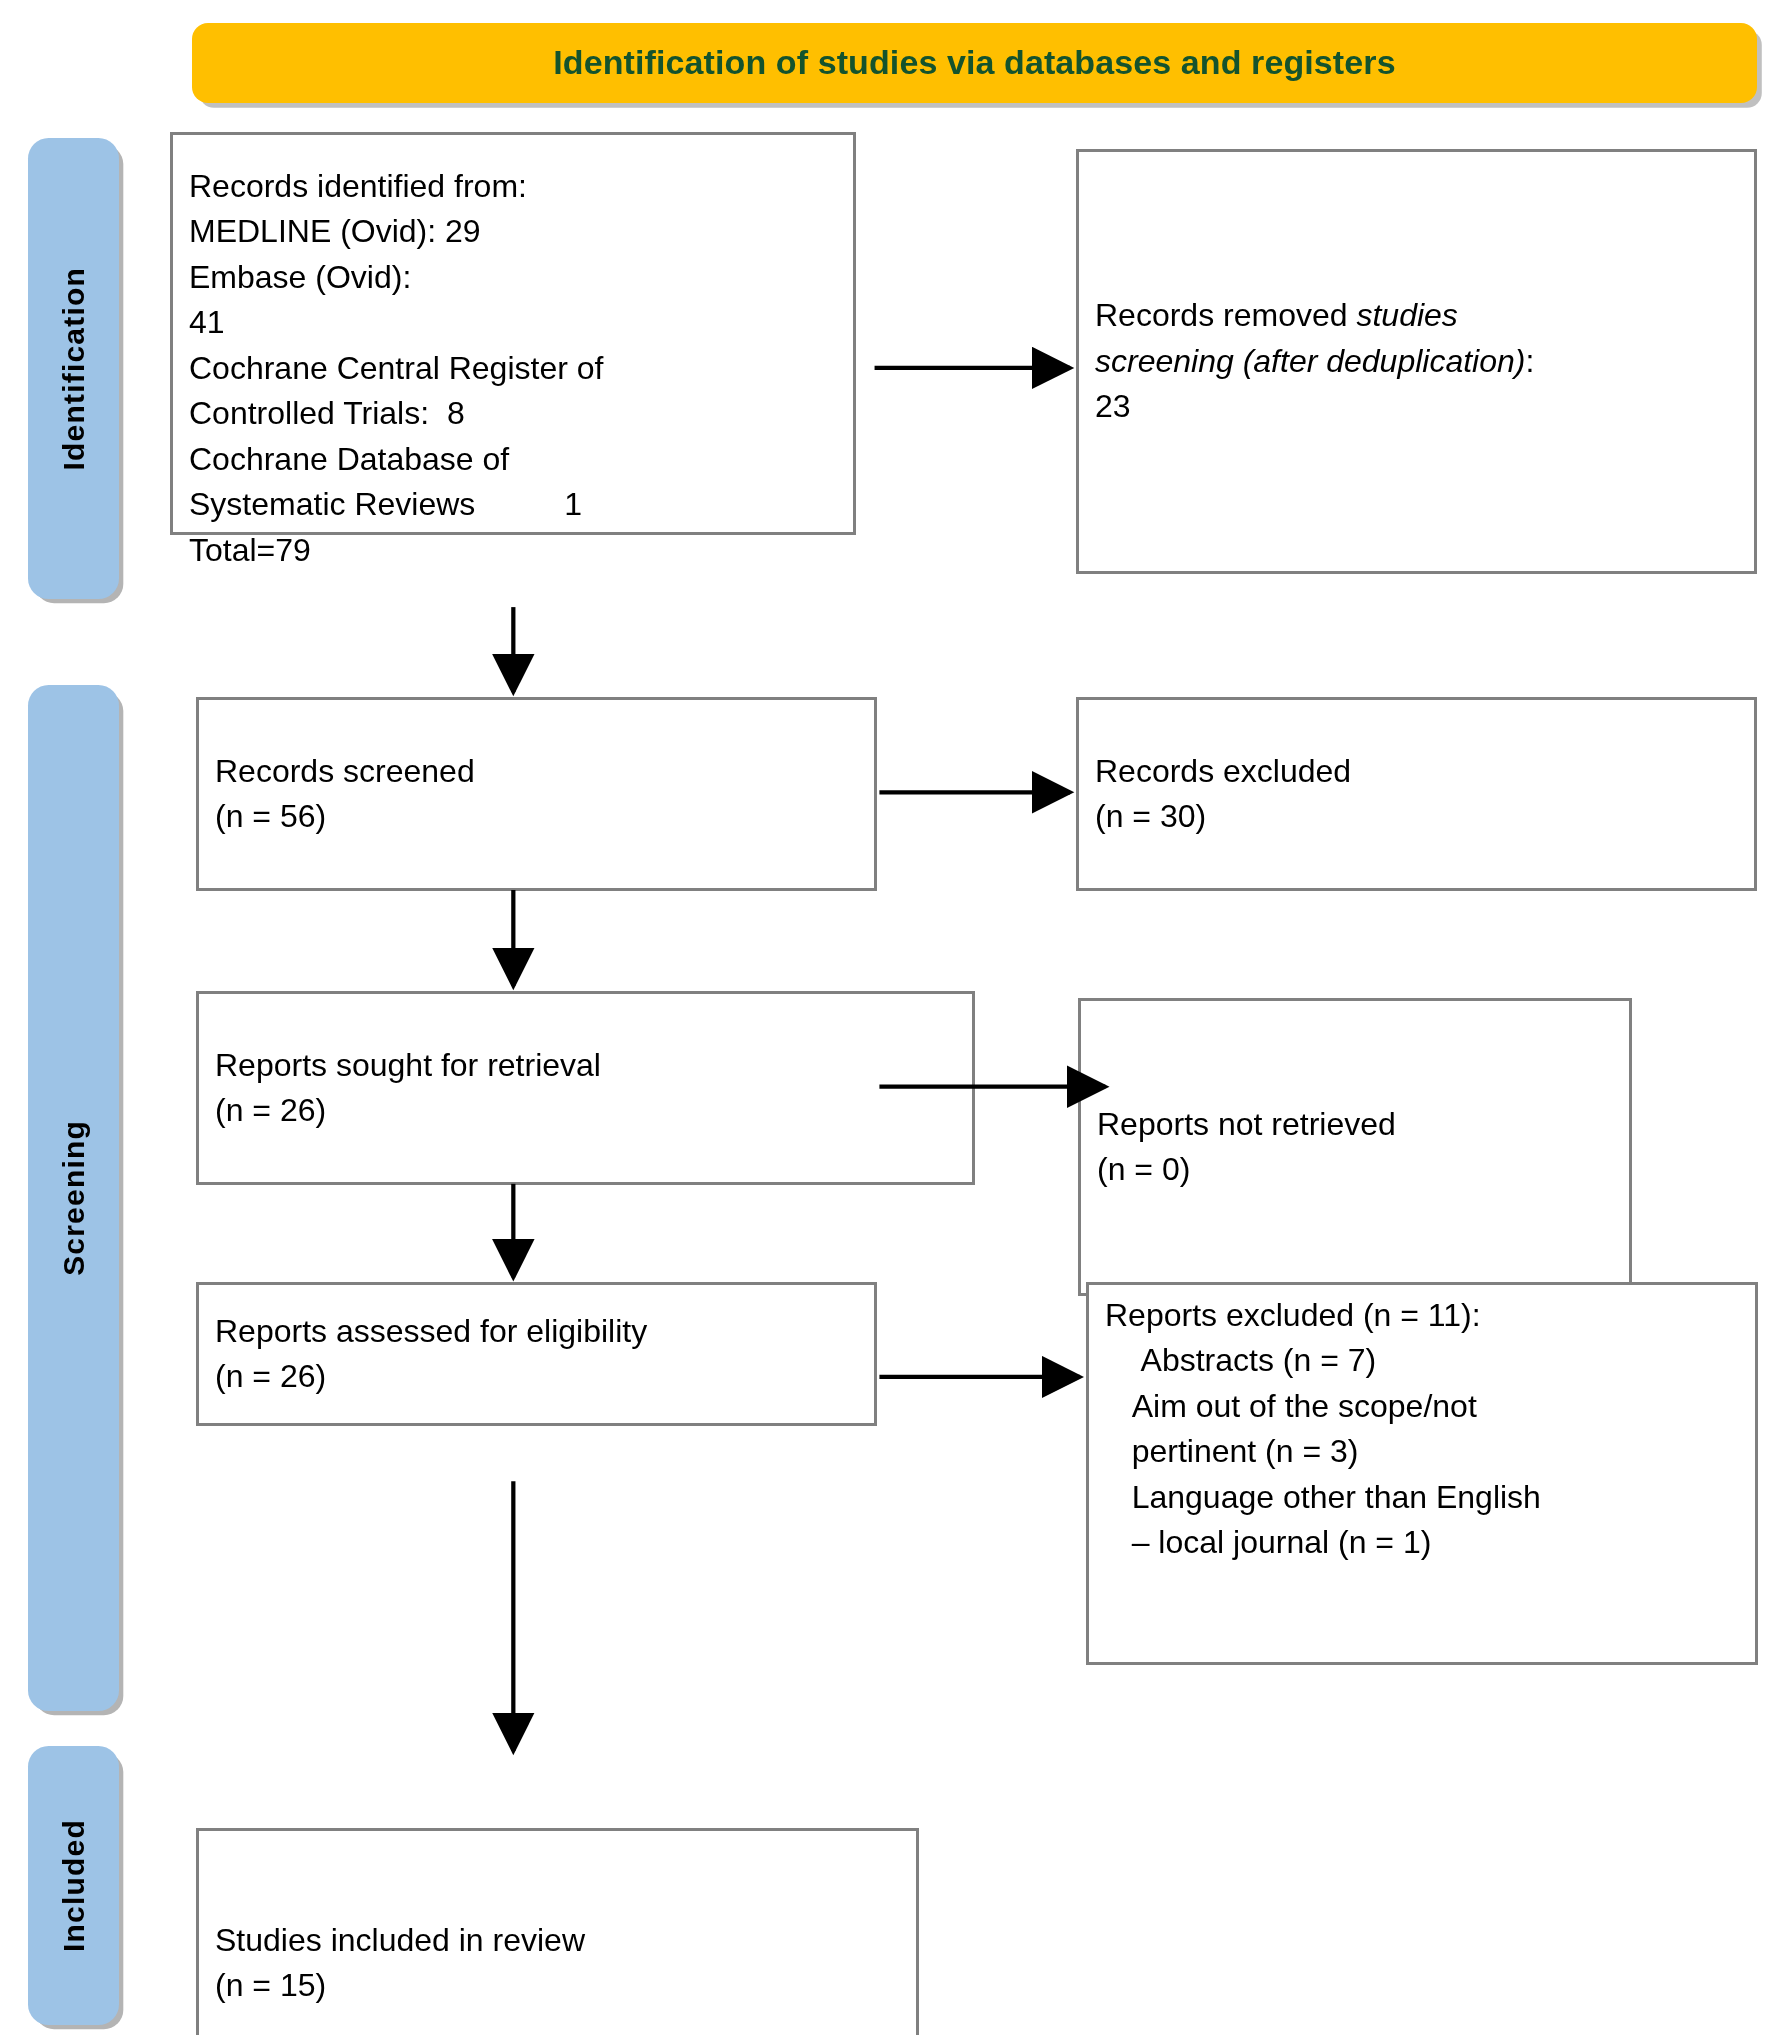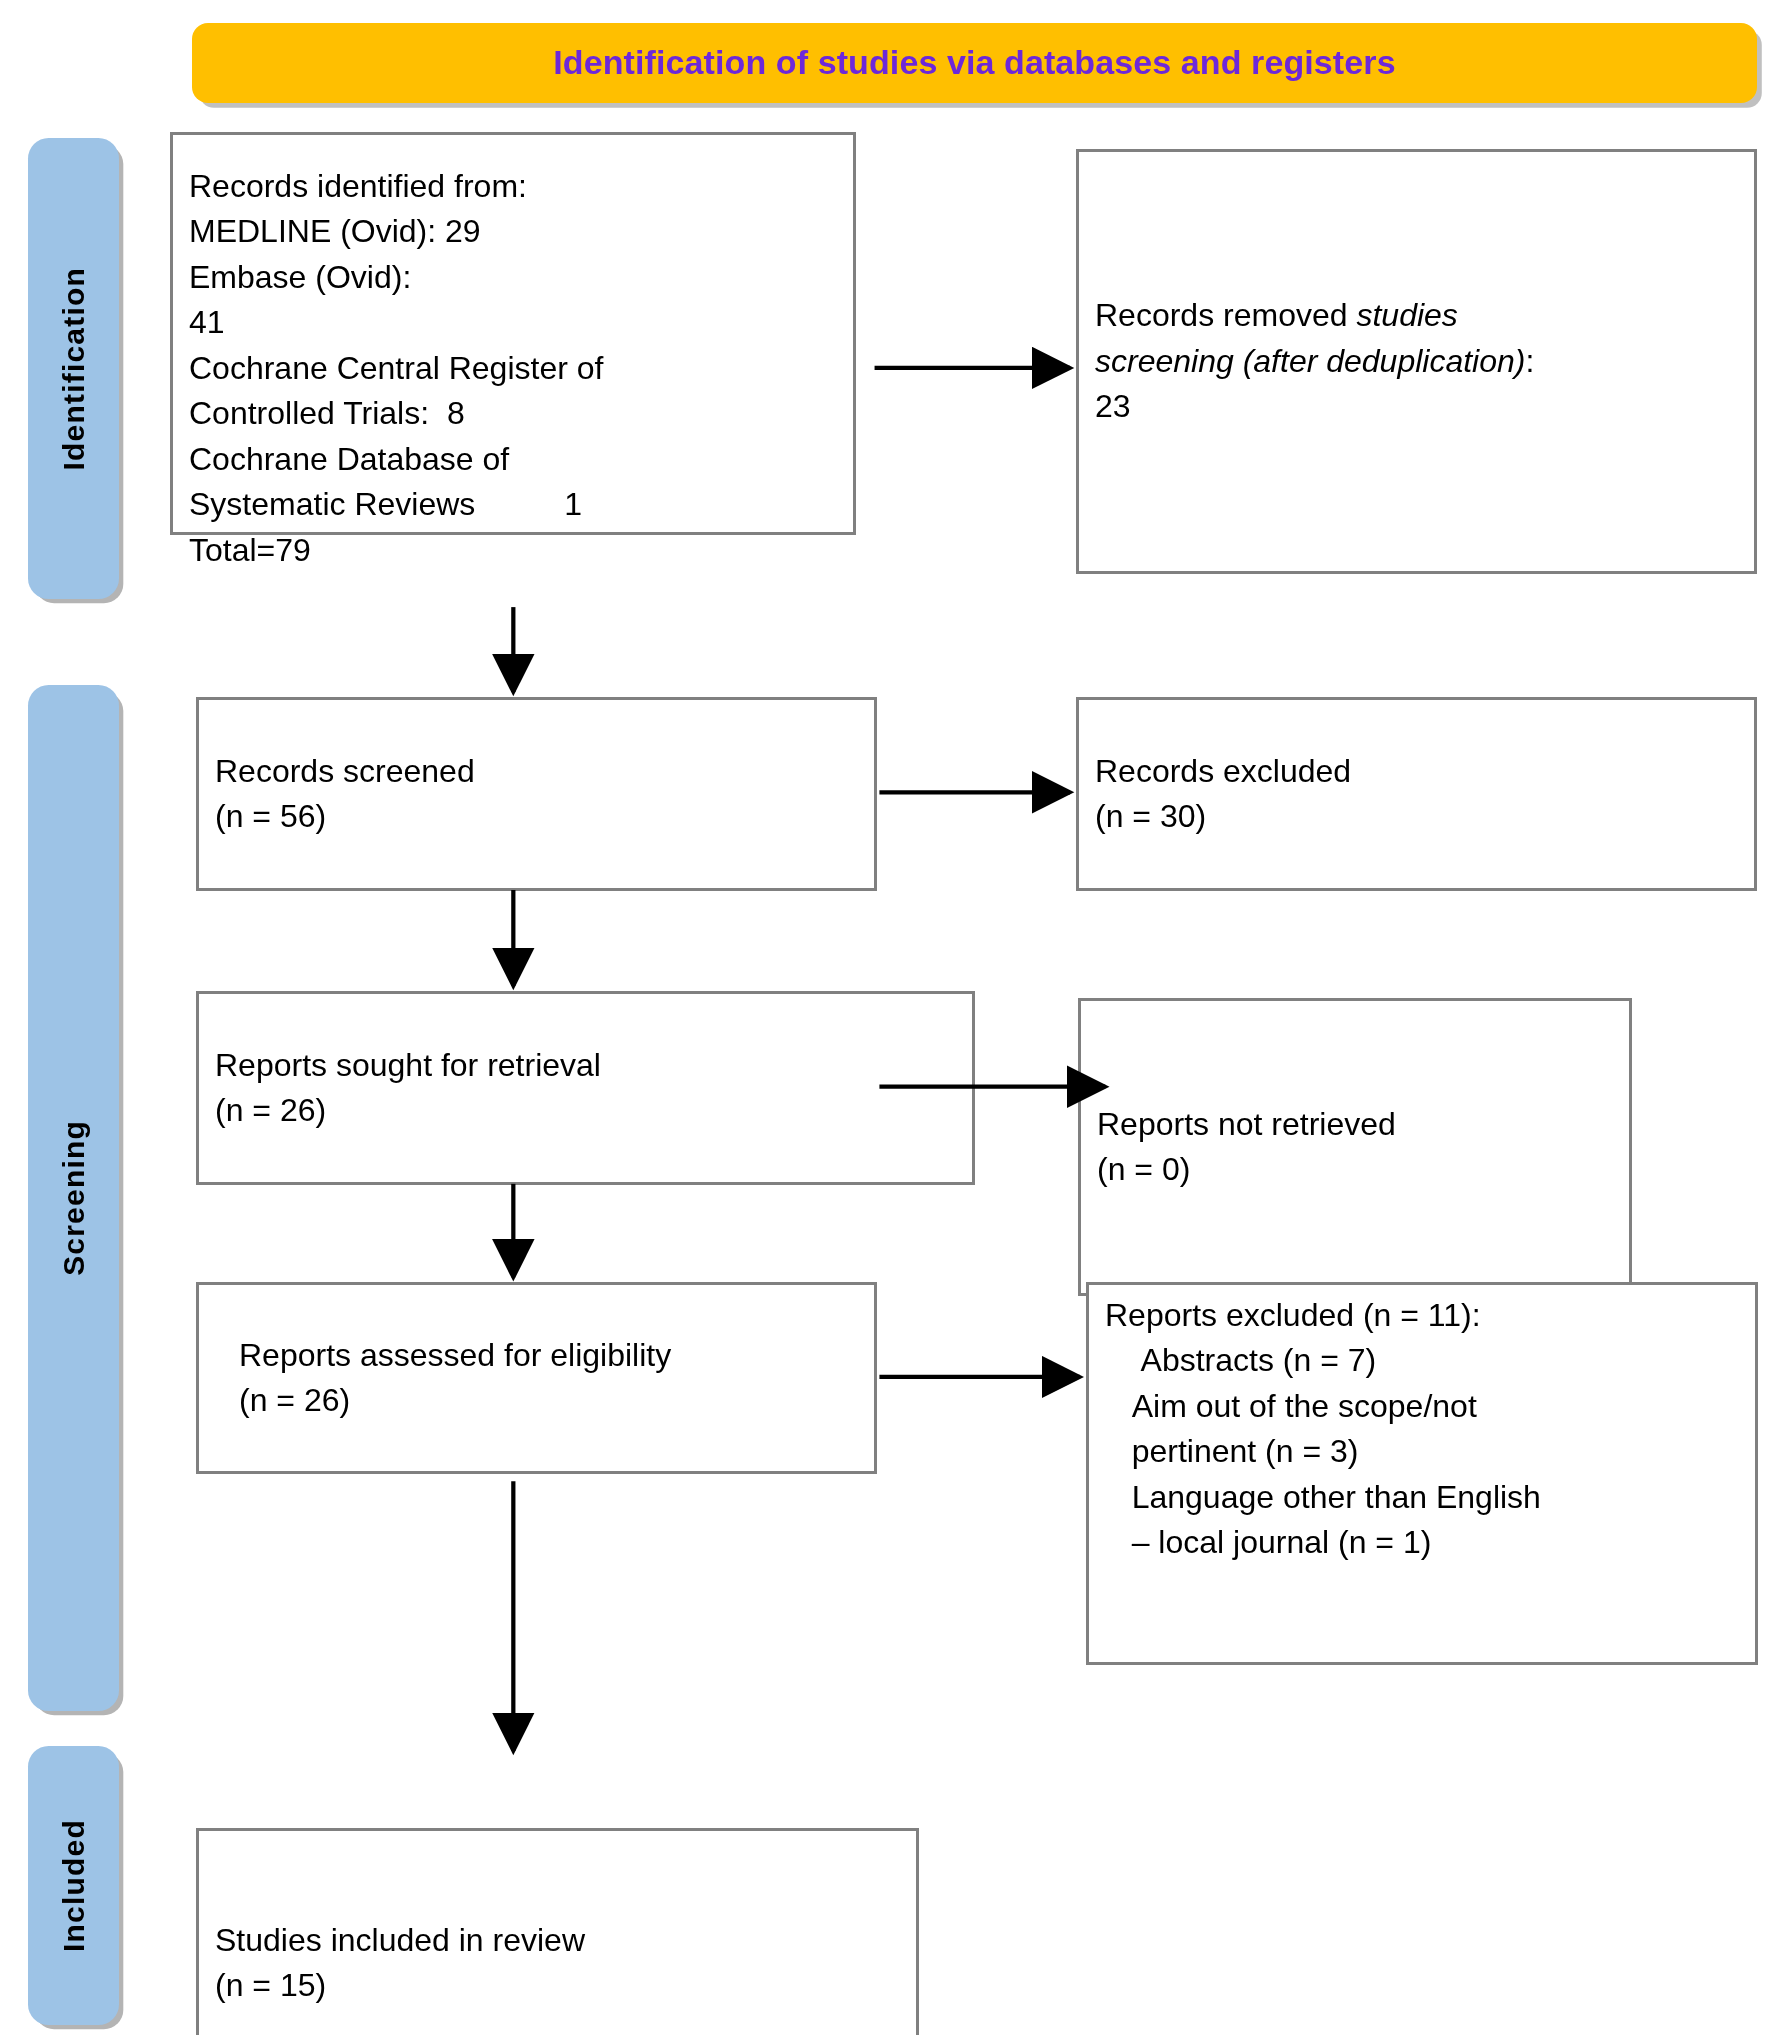--- a/index.html
+++ b/index.html
@@ -26,21 +26,21 @@
     background: #FFBF00;
     border-radius: 16px;
     box-shadow: 6px 6px 0 -1.2px rgba(140,140,140,0.55);
     display: flex;
     align-items: center;
     justify-content: center;
   }
   .banner-text {
     font-size: 34px;
     font-weight: bold;
-    color: #6d28d9;
+    color: #14532d;
     letter-spacing: 0.1px;
     text-align: center;
     line-height: 1.15;
   }
 
   
   .stage {
     position: absolute;
     box-sizing: border-box;
     background: #9DC3E6;
@@ -144,21 +144,21 @@
   <div class="box" style="left:196px; top:991px; width:779px; height:194px;">
     <div class="box-text"><span>Reports sought for retrieval</span>
 <span>(n = 26)</span></div>
   </div>
 
   <div class="box" style="left:1078px; top:998px; width:554px; height:298px;justify-content:center;">
     <div class="box-text"><span>Reports not retrieved</span>
 <span>(n = 0)</span></div>
   </div>
 
-  <div class="box" style="left:196px; top:1282px; width:681px; height:192px;padding-left:24px;">
+  <div class="box" style="left:196px; top:1282px; width:681px; height:144px;">
     <div class="box-text"><span>Reports assessed for eligibility</span>
 <span>(n = 26)</span></div>
   </div>
 
   <div class="box align-top" style="left:1086px; top:1282px; width:672px; height:383px;">
     <div class="box-text" style="padding-top:8px;"><span>Reports excluded (n = 11):</span>
 <span>    Abstracts (n = 7)</span>
 <span>   Aim out of the scope/not</span>
 <span>   pertinent (n = 3)</span>
 <span>   Language other than English</span>

